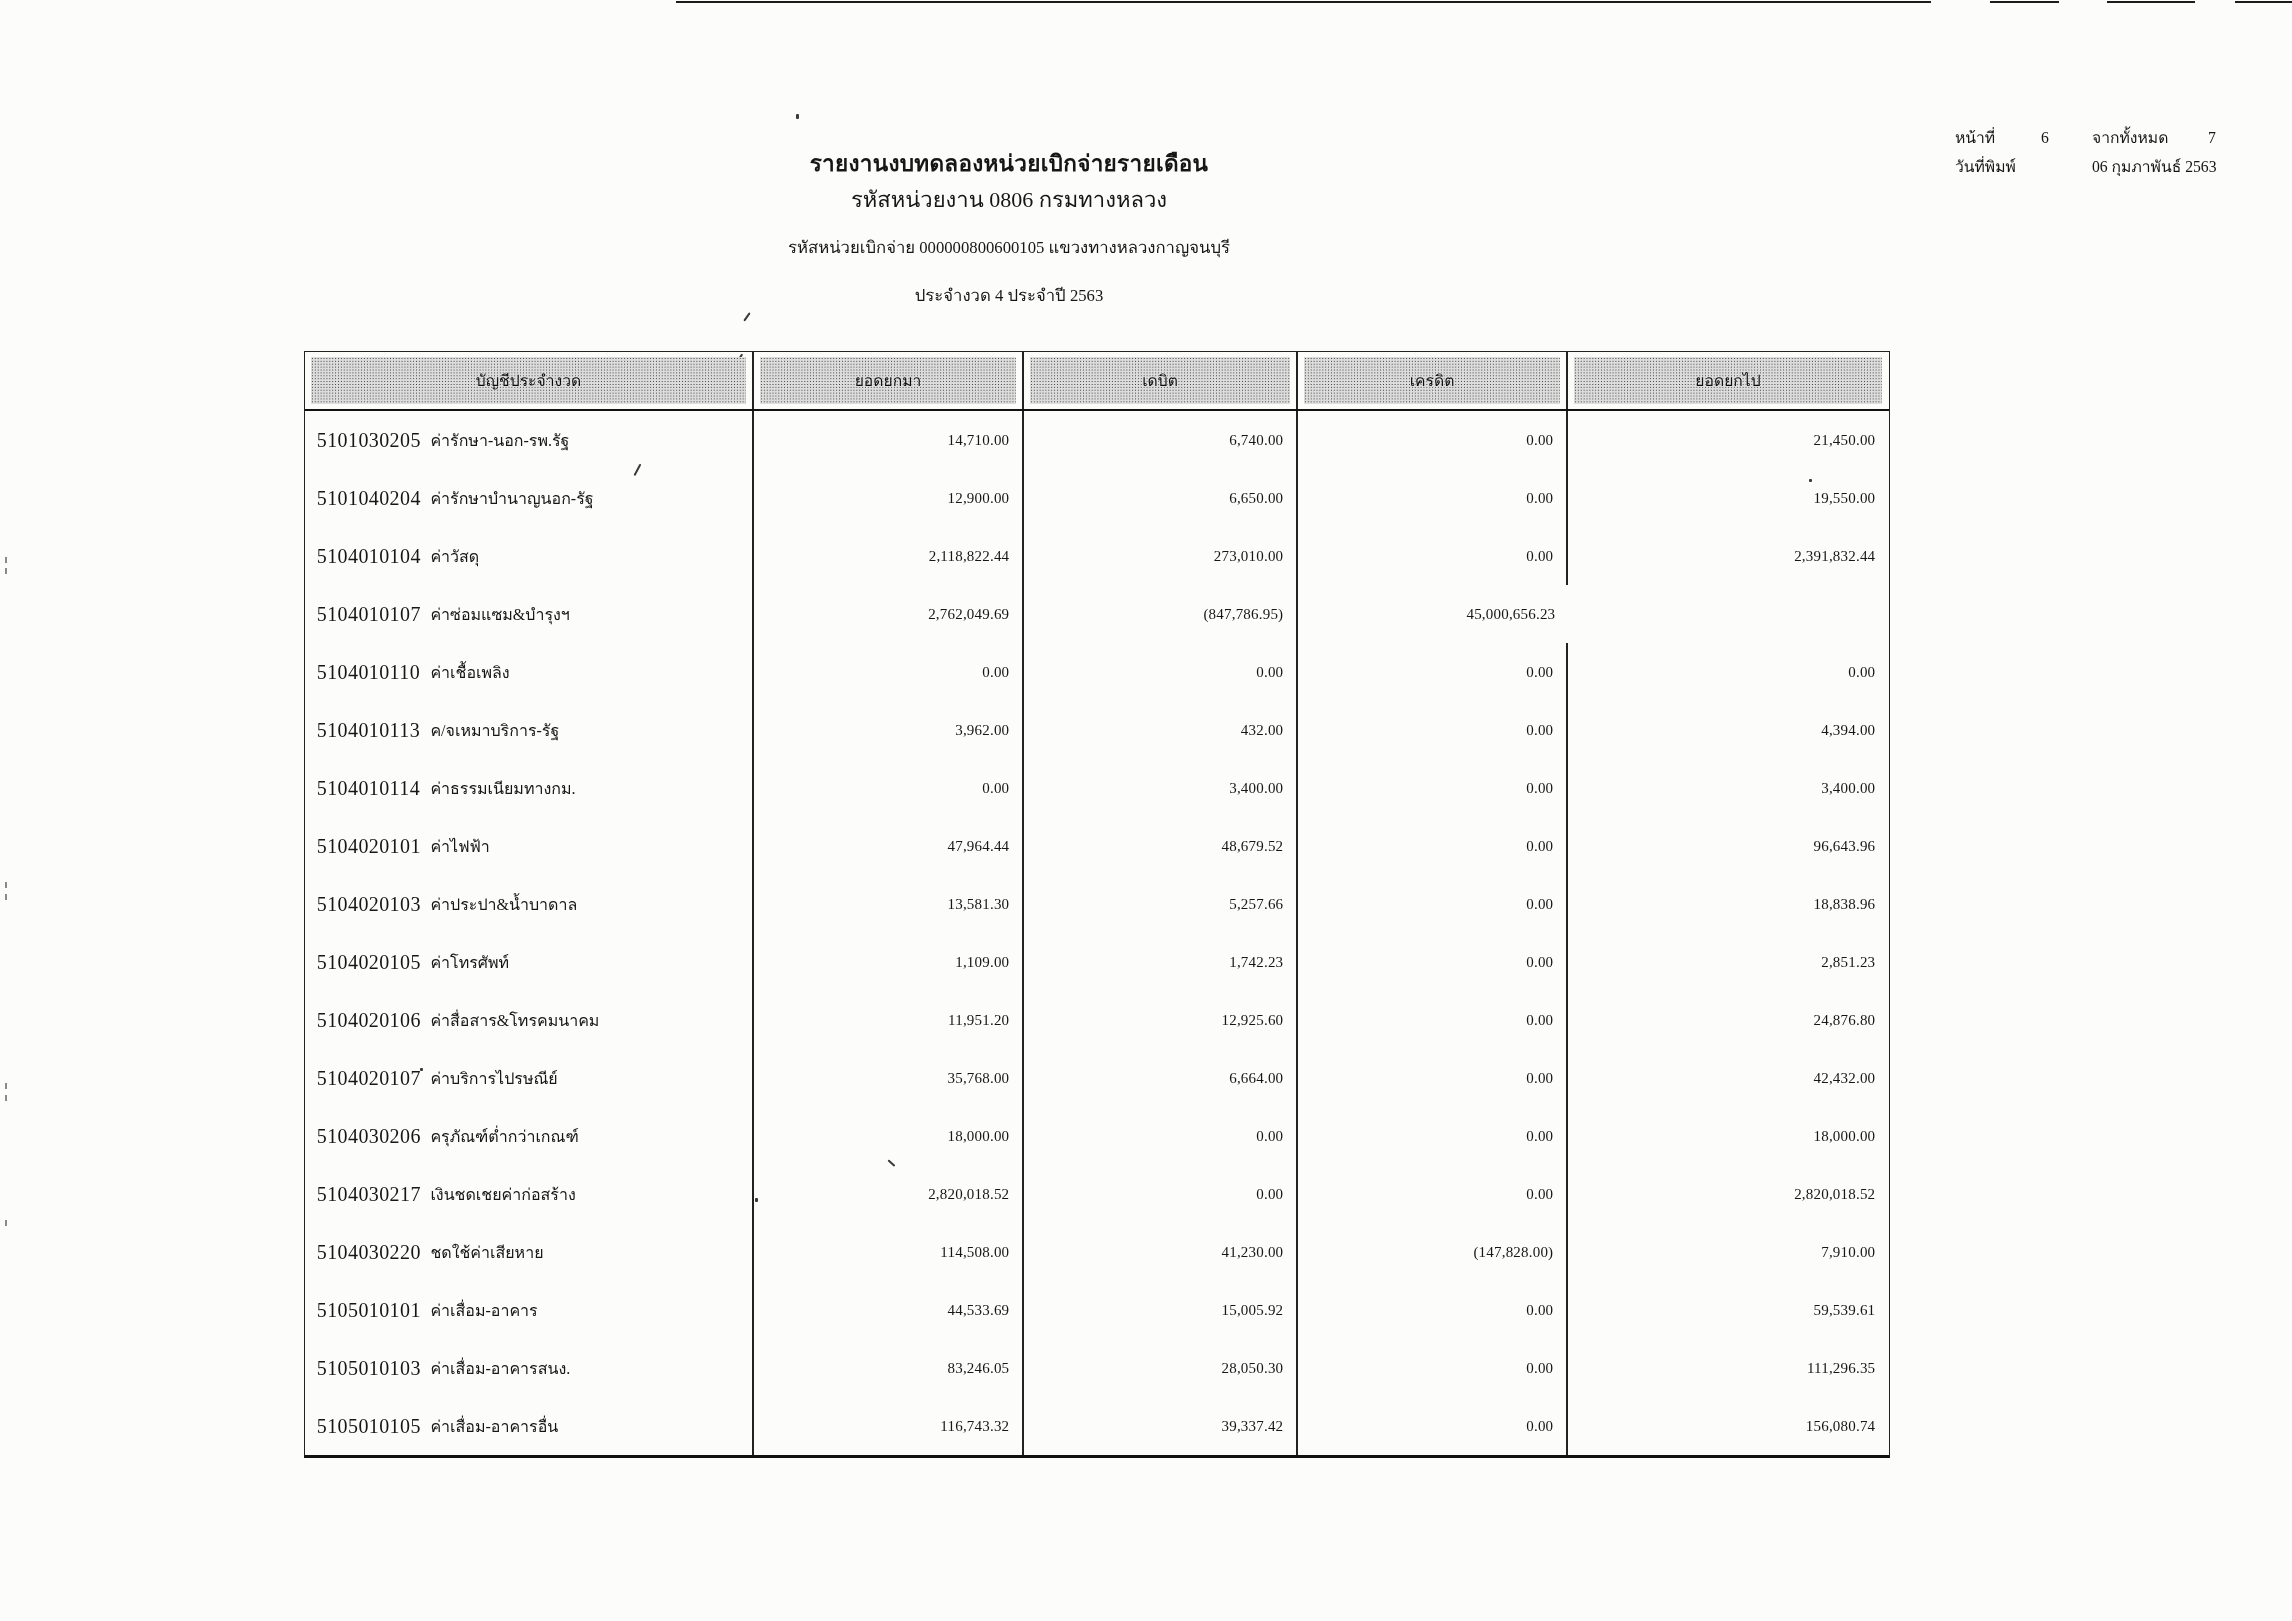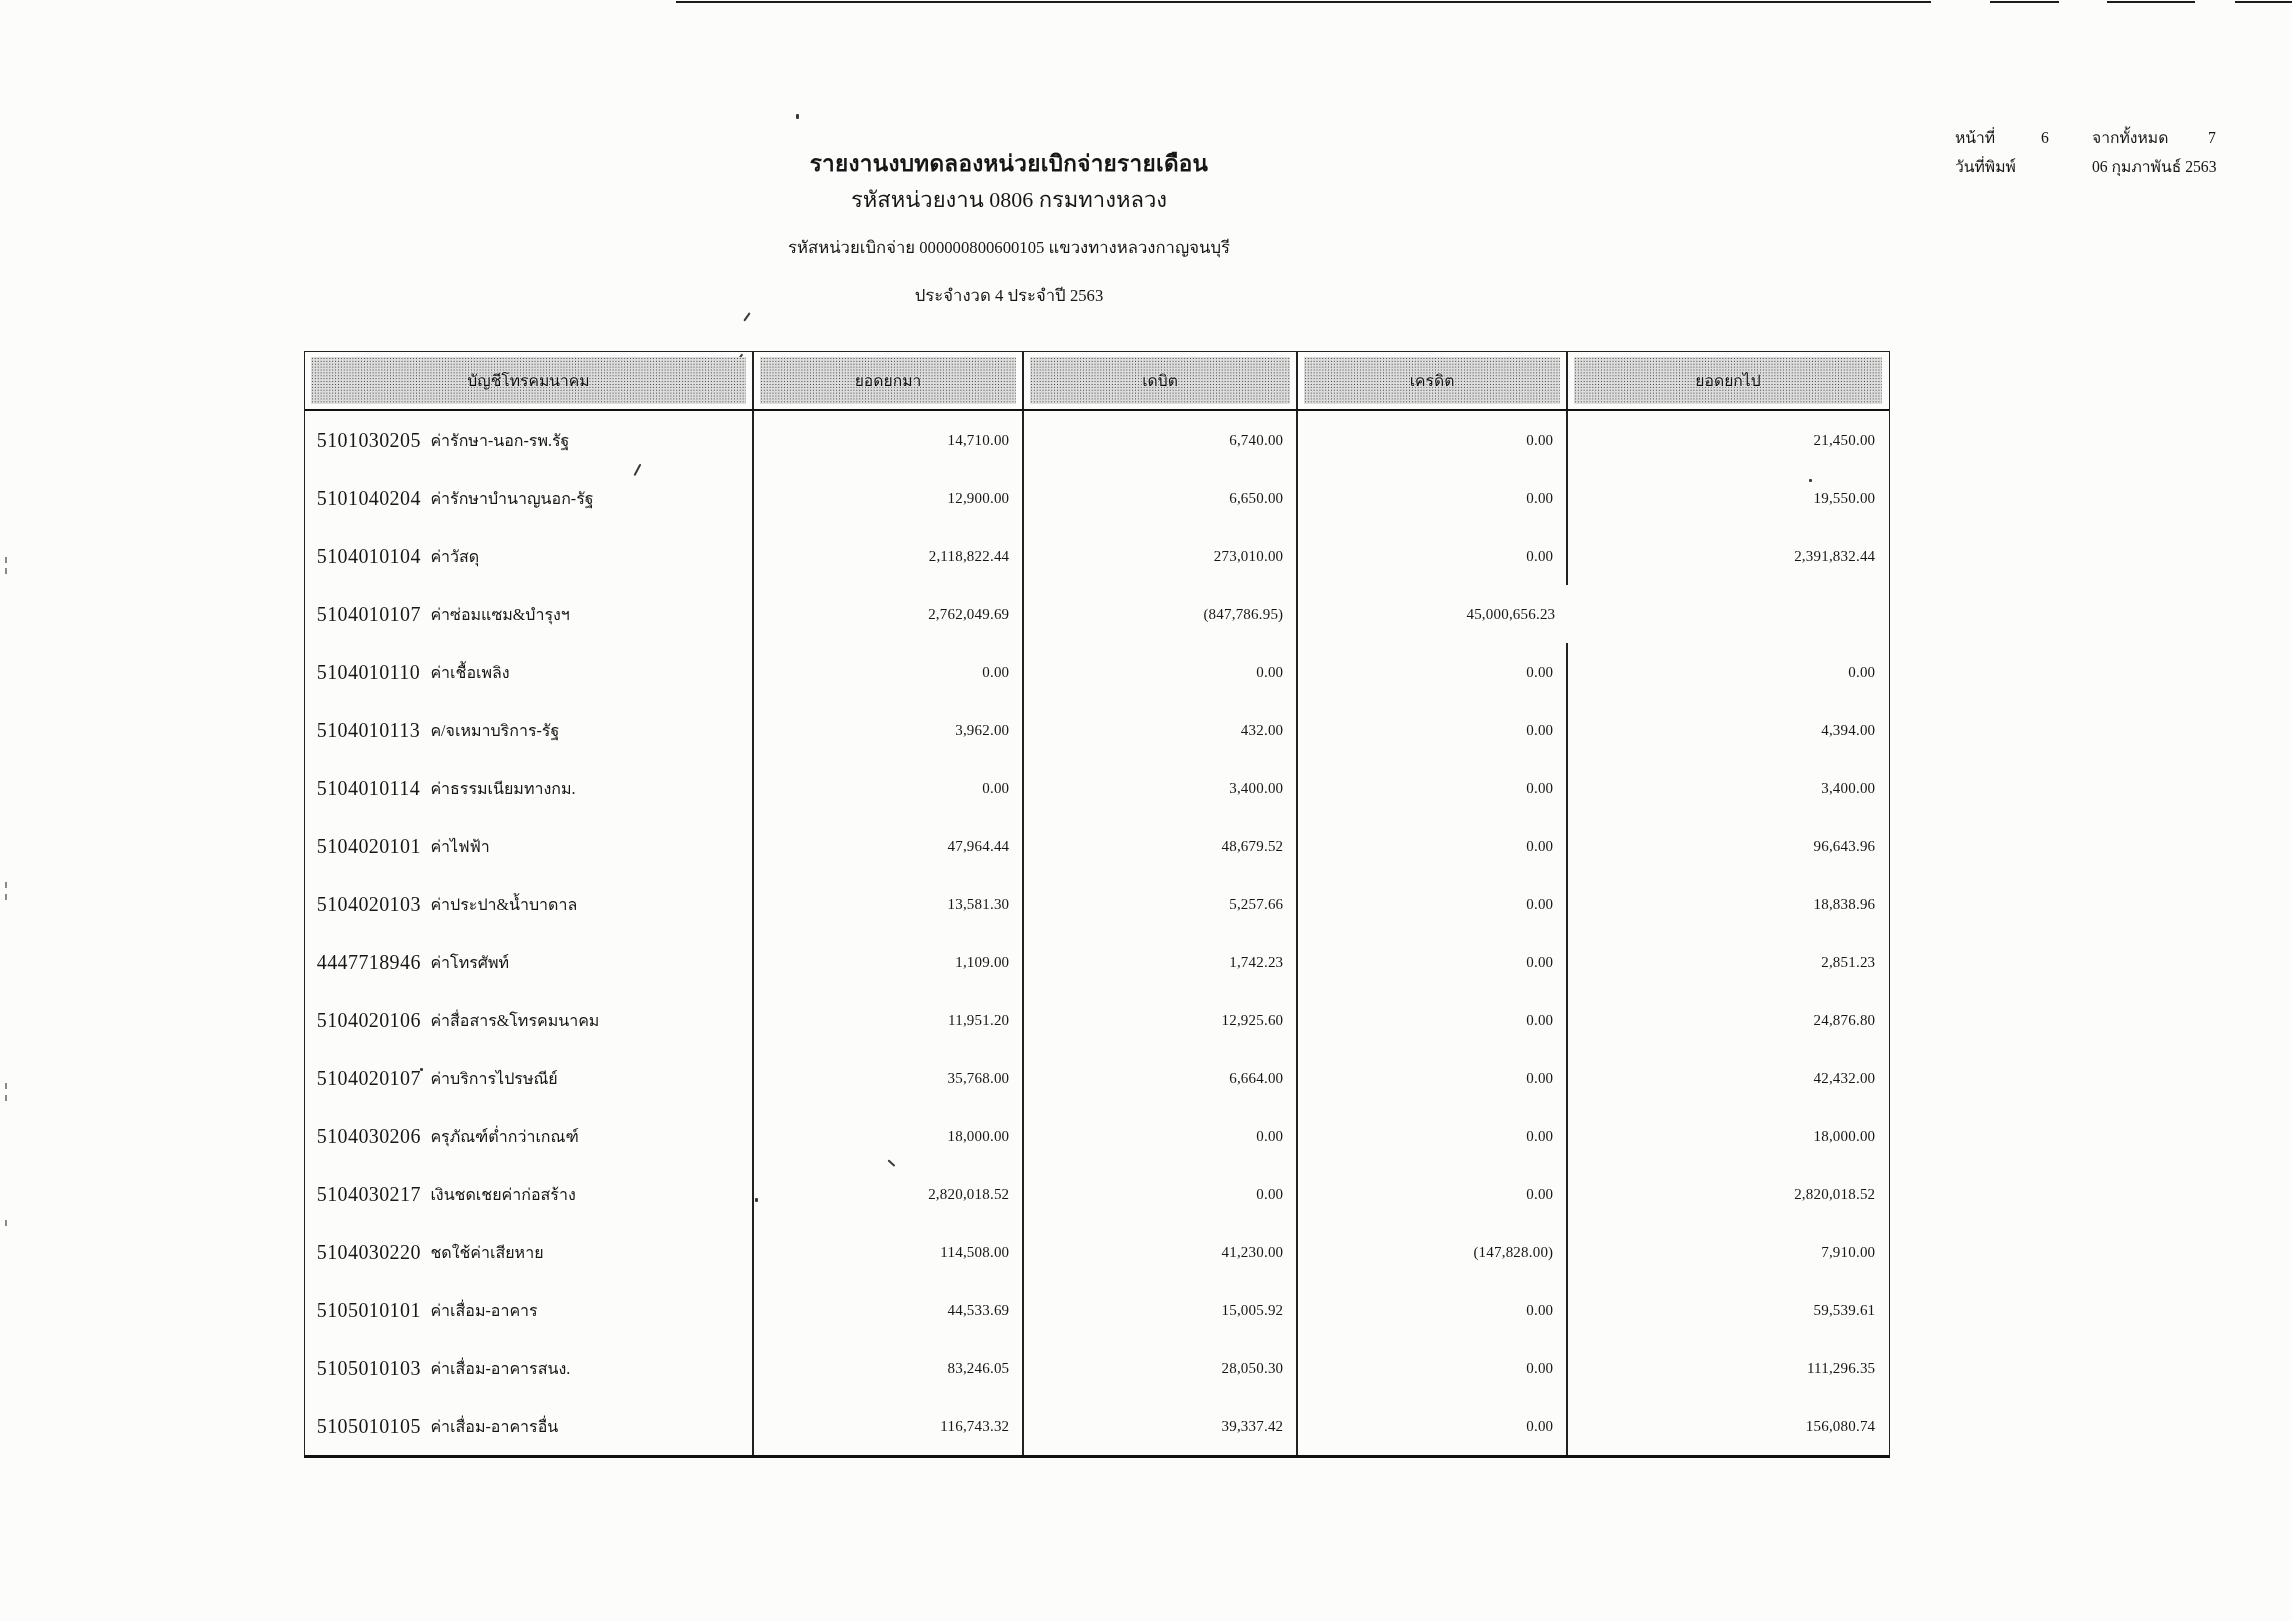--- a/index.html
+++ b/index.html
@@ -112,21 +112,21 @@
     </div>
     <div class="pi-row">
       <span class="labd">วันที่พิมพ์</span>
       <span>06 กุมภาพันธ์ 2563</span>
     </div>
   </div>
 
   <div class="tbl">
     <div class="thead">
       <div class="th">
-          <div class="hatch">บัญชีโทรคมนาคม</div>
+          <div class="hatch">บัญชีประจำงวด</div>
         </div>
       <div class="th">
           <div class="hatch">ยอดยกมา</div>
         </div>
       <div class="th">
           <div class="hatch">เดบิต</div>
         </div>
       <div class="th">
           <div class="hatch">เครดิต</div>
         </div>
@@ -228,21 +228,21 @@
         <span class="aname">ค่าประปา&amp;น้ำบาดาล</span>
       </div>
       <div class="cell num">13,581.30</div>
       <div class="cell num">5,257.66</div>
       <div class="cell num">0.00</div>
       <div class="cell num">18,838.96</div>
     </div>
 
     <div class="trow">
       <div class="cell name-cell">
-        <span class="code">4447718946</span>
+        <span class="code">5104020105</span>
         <span class="aname">ค่าโทรศัพท์</span>
       </div>
       <div class="cell num">1,109.00</div>
       <div class="cell num">1,742.23</div>
       <div class="cell num">0.00</div>
       <div class="cell num">2,851.23</div>
     </div>
 
     <div class="trow">
       <div class="cell name-cell">

